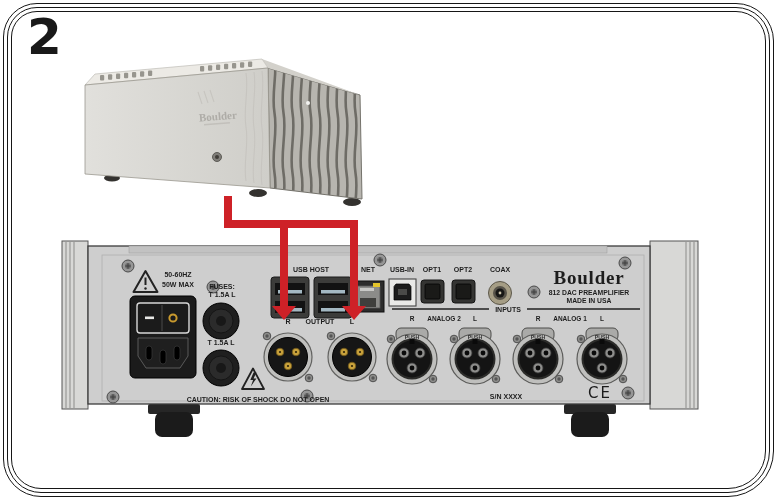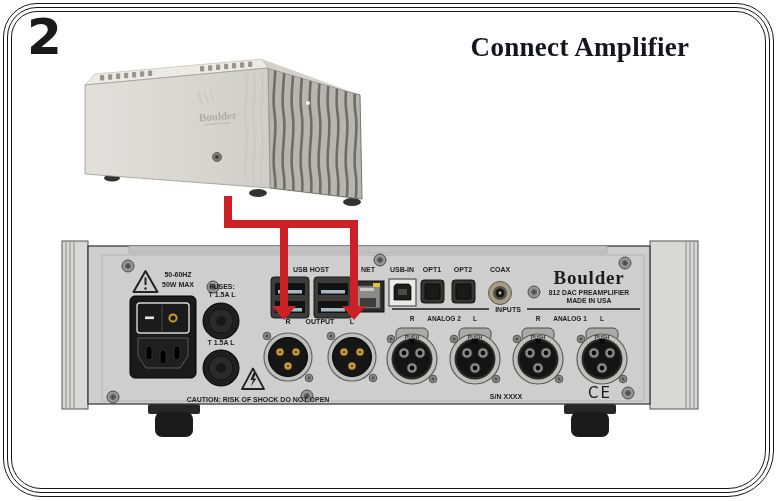--- a/index.html
+++ b/index.html
@@ -27,21 +27,20 @@
 </head>
 <body>
 
 <div class="page">
 
   <div class="frame f1"></div>
   <div class="frame f2"></div>
   <div class="frame f3"></div>
 
   <div class="step-number">2</div>
-  <div class="fig-title">Connect Amplifier</div>
 
   <svg width="778" height="501" viewBox="0 0 778 501">
     <defs>
       <linearGradient id="frontGrad" x1="0" y1="0" x2="1" y2="0">
         <stop offset="0" stop-color="#e1e0dc"></stop>
           <stop offset="1" stop-color="#cfcec9"></stop>
       </linearGradient>
       <pattern id="waves" x="0" y="58" width="9" height="150" patternUnits="userSpaceOnUse">
         <rect width="9" height="150" fill="#b7b5af"></rect>
         <path d="M4.5,-5 C8,15 1,35 4.5,55 C8,75 1,95 4.5,115 C8,135 1,155 4.5,165" fill="none" stroke="#6e6c66" stroke-width="2.6"></path>

